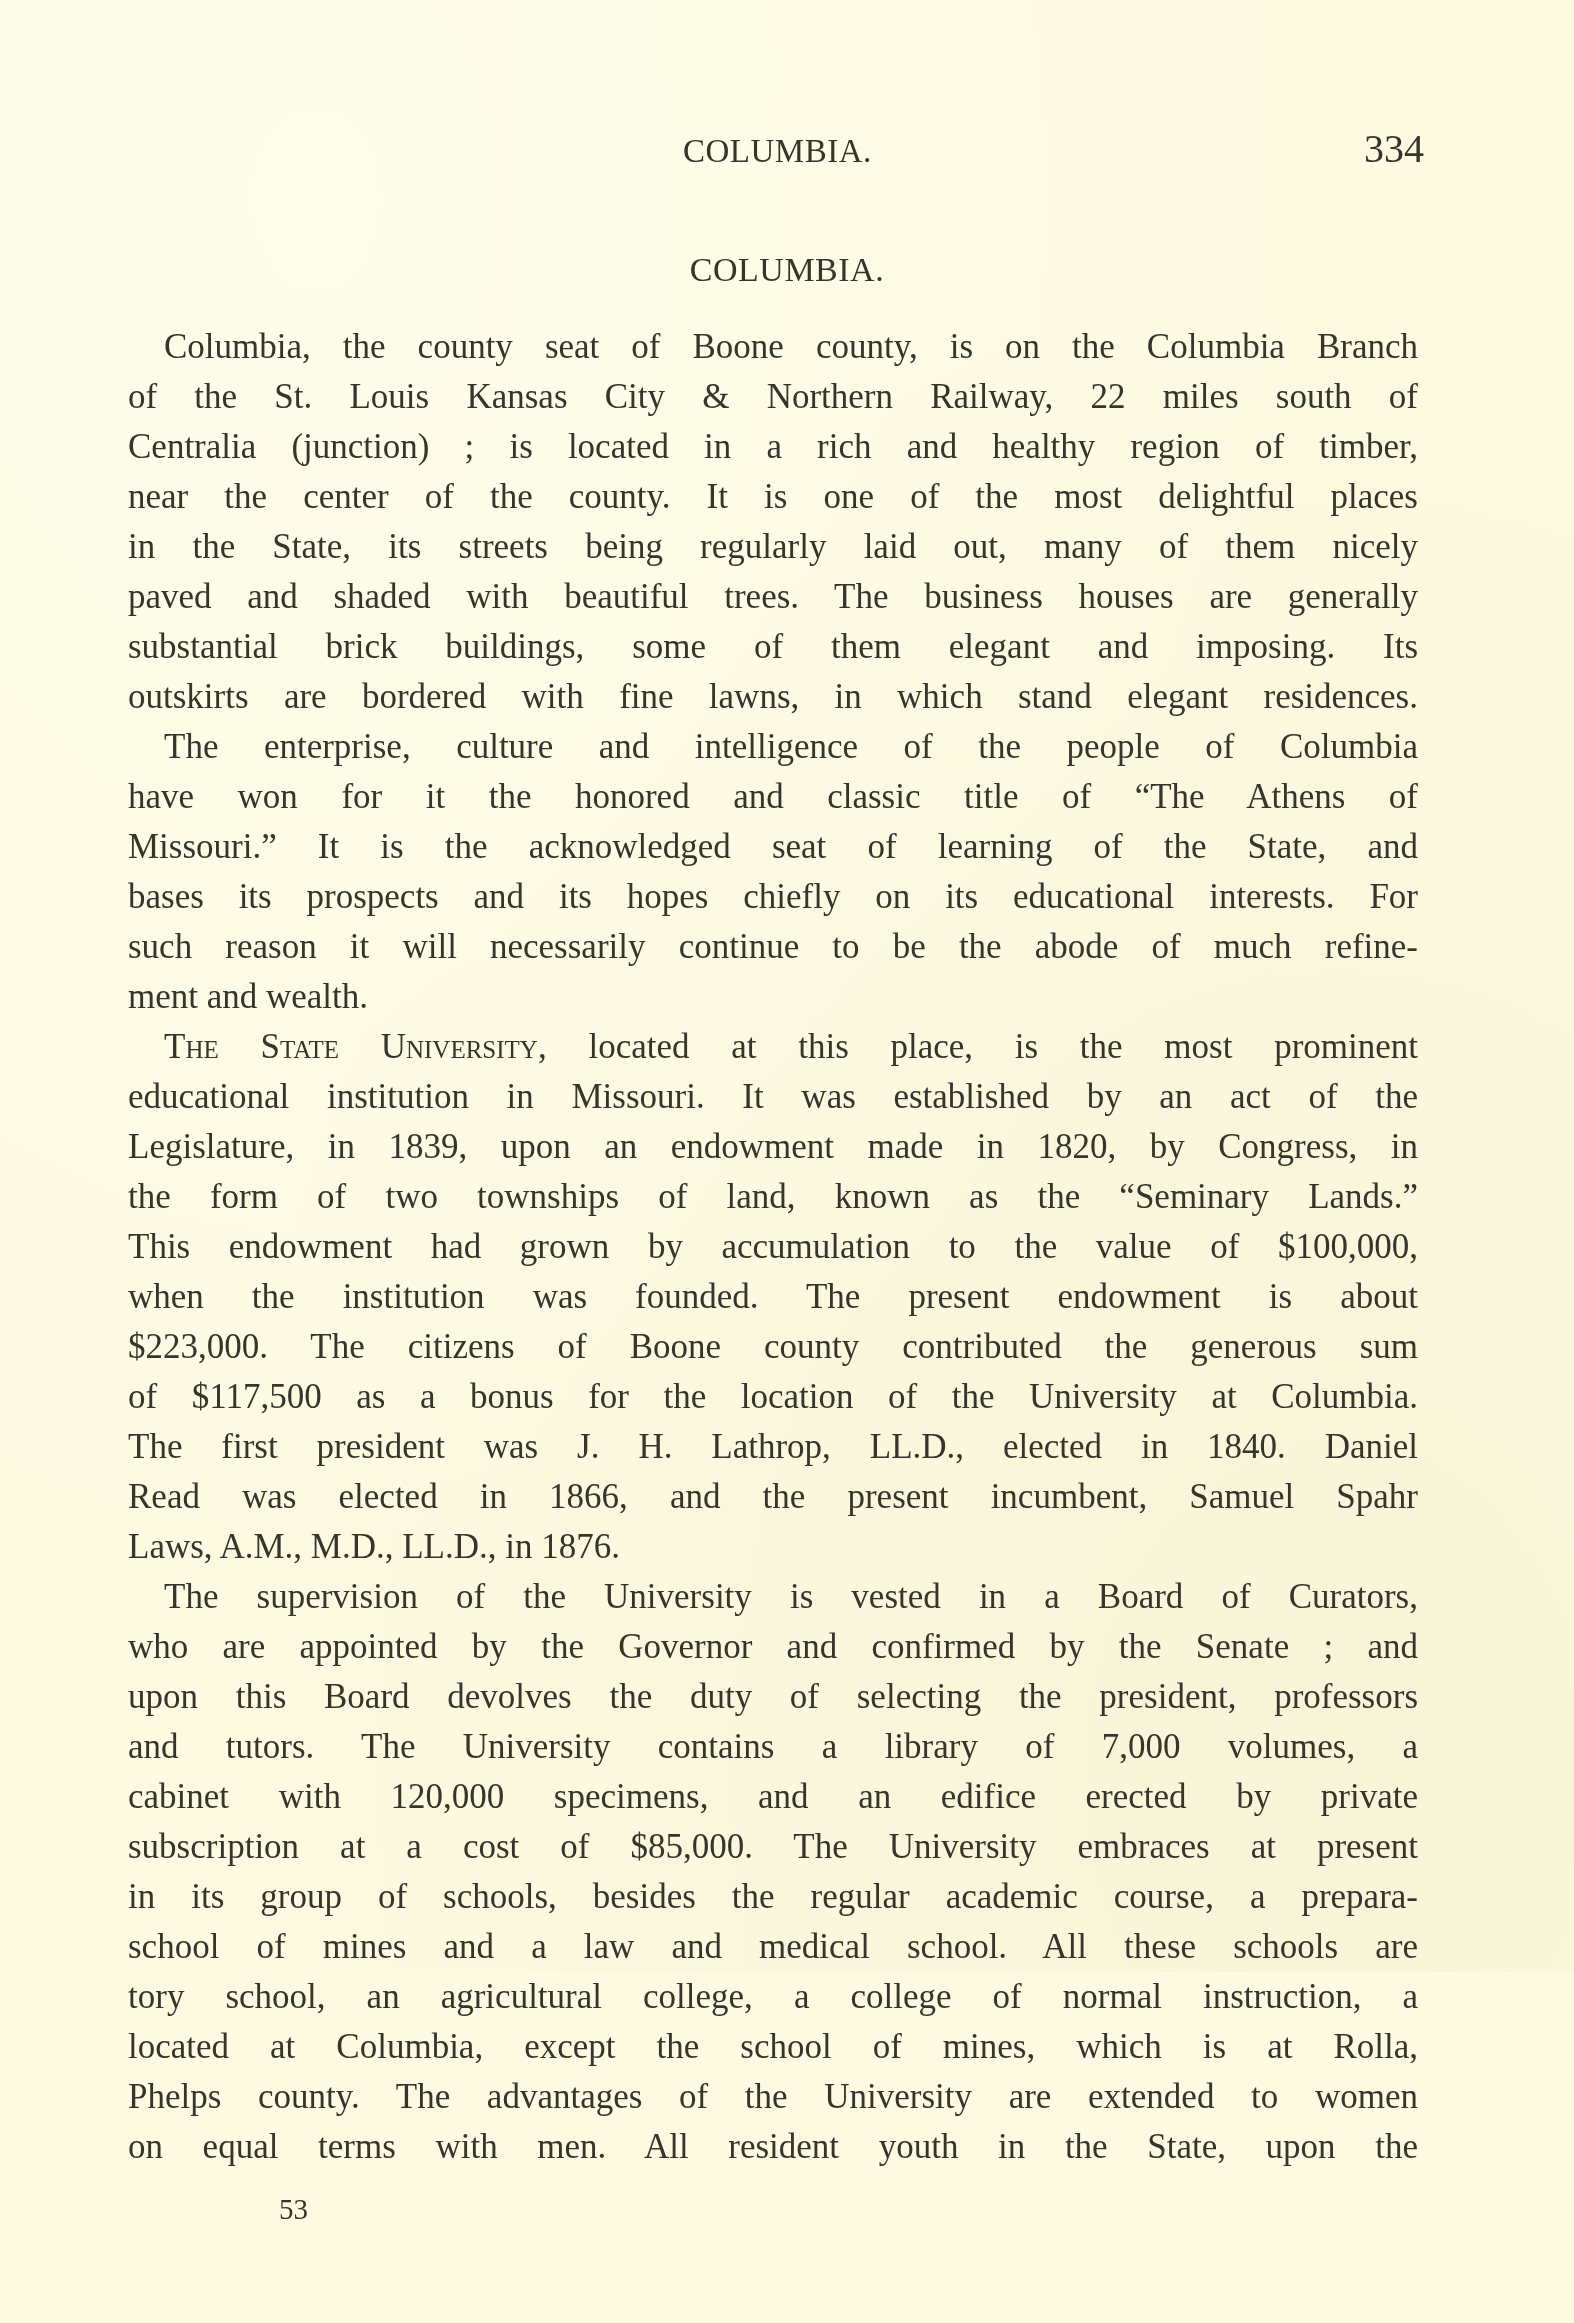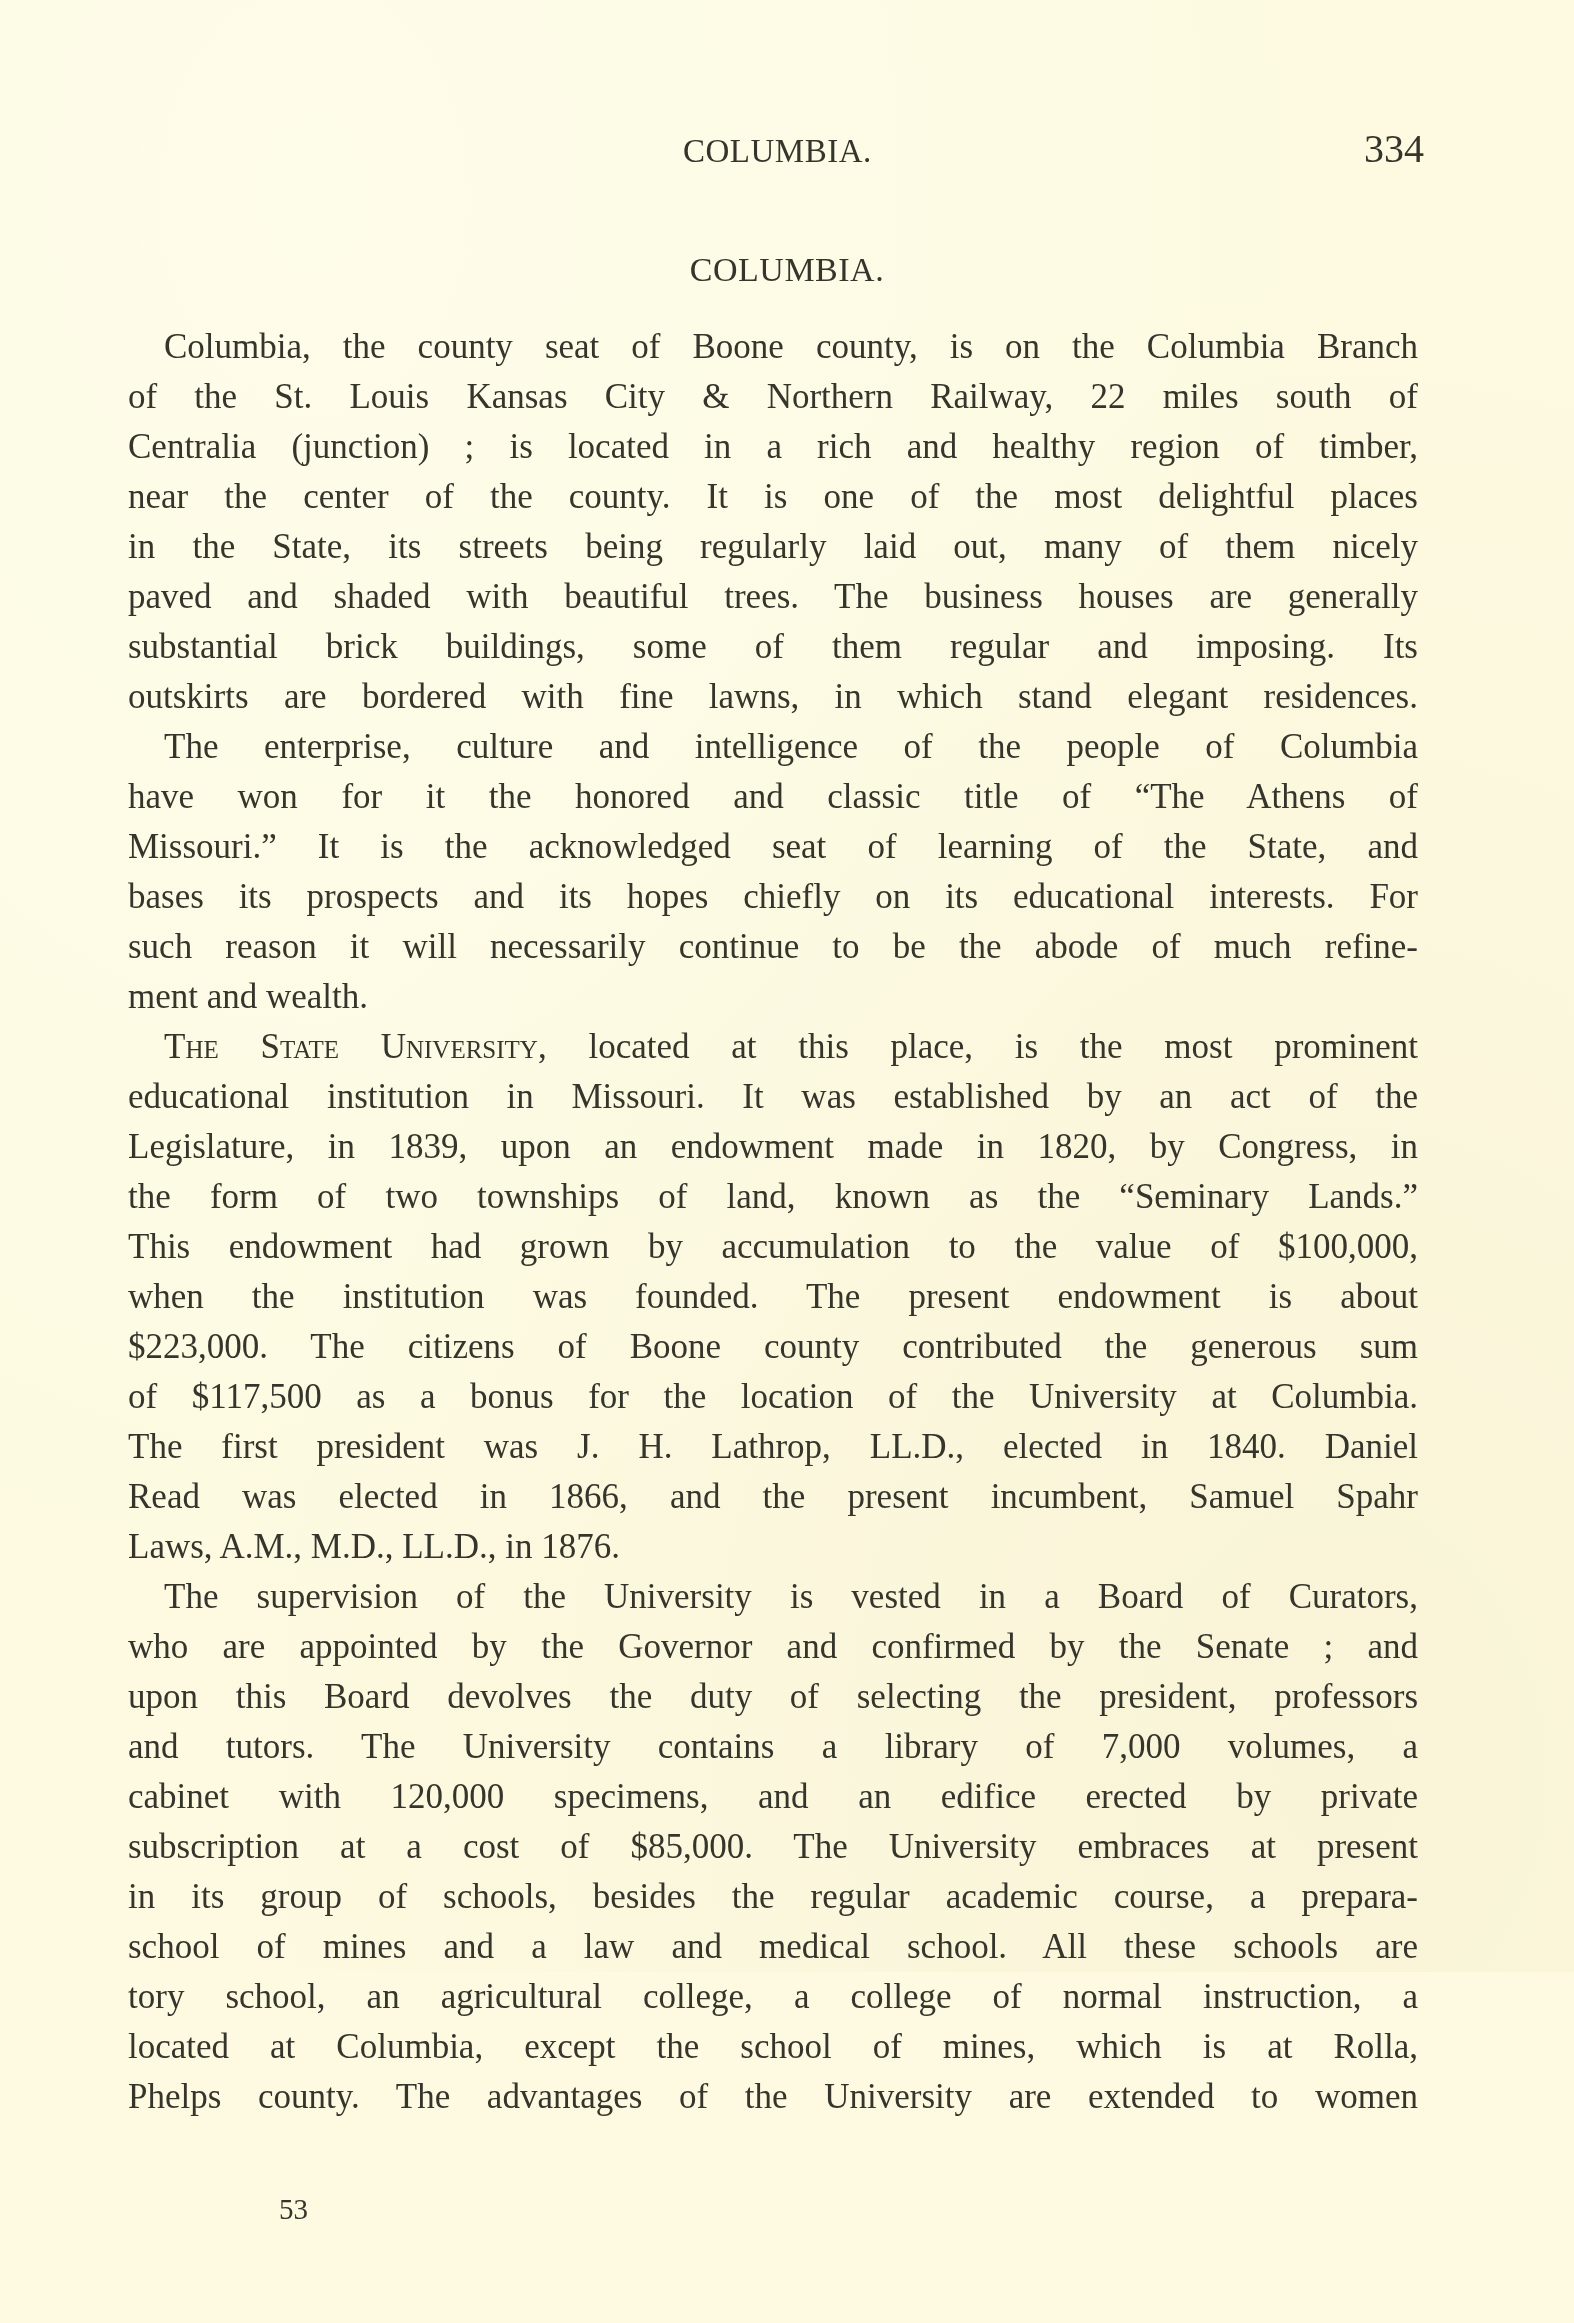--- a/index.html
+++ b/index.html
@@ -106,21 +106,21 @@
 
   <div class="body-text">
 
     <div>
       <span class="line indent">Columbia, the county seat of Boone county, is on the Columbia Branch</span>
       <span class="line">of the St. Louis Kansas City &amp; Northern Railway, 22 miles south of</span>
       <span class="line">Centralia (junction) ; is located in a rich and healthy region of timber,</span>
       <span class="line">near the center of the county. It is one of the most delightful places</span>
       <span class="line">in the State, its streets being regularly laid out, many of them nicely</span>
       <span class="line">paved and shaded with beautiful trees. The business houses are generally</span>
-      <span class="line">substantial brick buildings, some of them regular and imposing. Its</span>
+      <span class="line">substantial brick buildings, some of them elegant and imposing. Its</span>
       <span class="line">outskirts are bordered with fine lawns, in which stand elegant residences.</span>
     </div>
 
     <div>
       <span class="line indent">The enterprise, culture and intelligence of the people of Columbia</span>
       <span class="line">have won for it the honored and classic title of “The Athens of</span>
       <span class="line">Missouri.” It is the acknowledged seat of learning of the State, and</span>
       <span class="line">bases its prospects and its hopes chiefly on its educational interests. For</span>
       <span class="line">such reason it will necessarily continue to be the abode of much refine-</span>
       <span class="line last">ment and wealth.</span>
@@ -145,20 +145,21 @@
       <span class="line">who are appointed by the Governor and confirmed by the Senate ; and</span>
       <span class="line">upon this Board devolves the duty of selecting the president, professors</span>
       <span class="line">and tutors. The University contains a library of 7,000 volumes, a</span>
       <span class="line">cabinet with 120,000 specimens, and an edifice erected by private</span>
       <span class="line">subscription at a cost of $85,000. The University embraces at present</span>
       <span class="line">in its group of schools, besides the regular academic course, a prepara-</span>
       <span class="line">school of mines and a law and medical school. All these schools are</span>
       <span class="line">tory school, an agricultural college, a college of normal instruction, a</span>
       <span class="line">located at Columbia, except the school of mines, which is at Rolla,</span>
       <span class="line">Phelps county. The advantages of the University are extended to women</span>
+      <span class="line">on equal terms with men. All resident youth in the State, upon the</span>
     </div>
 
   </div>
 
   <div class="folio">53</div>
 
 </div>
 
 
 </body></html>

